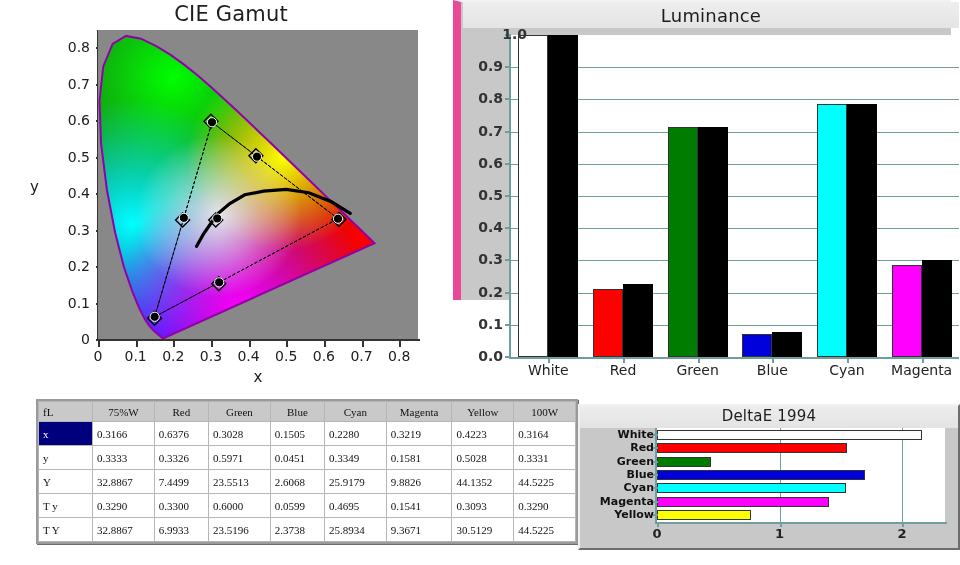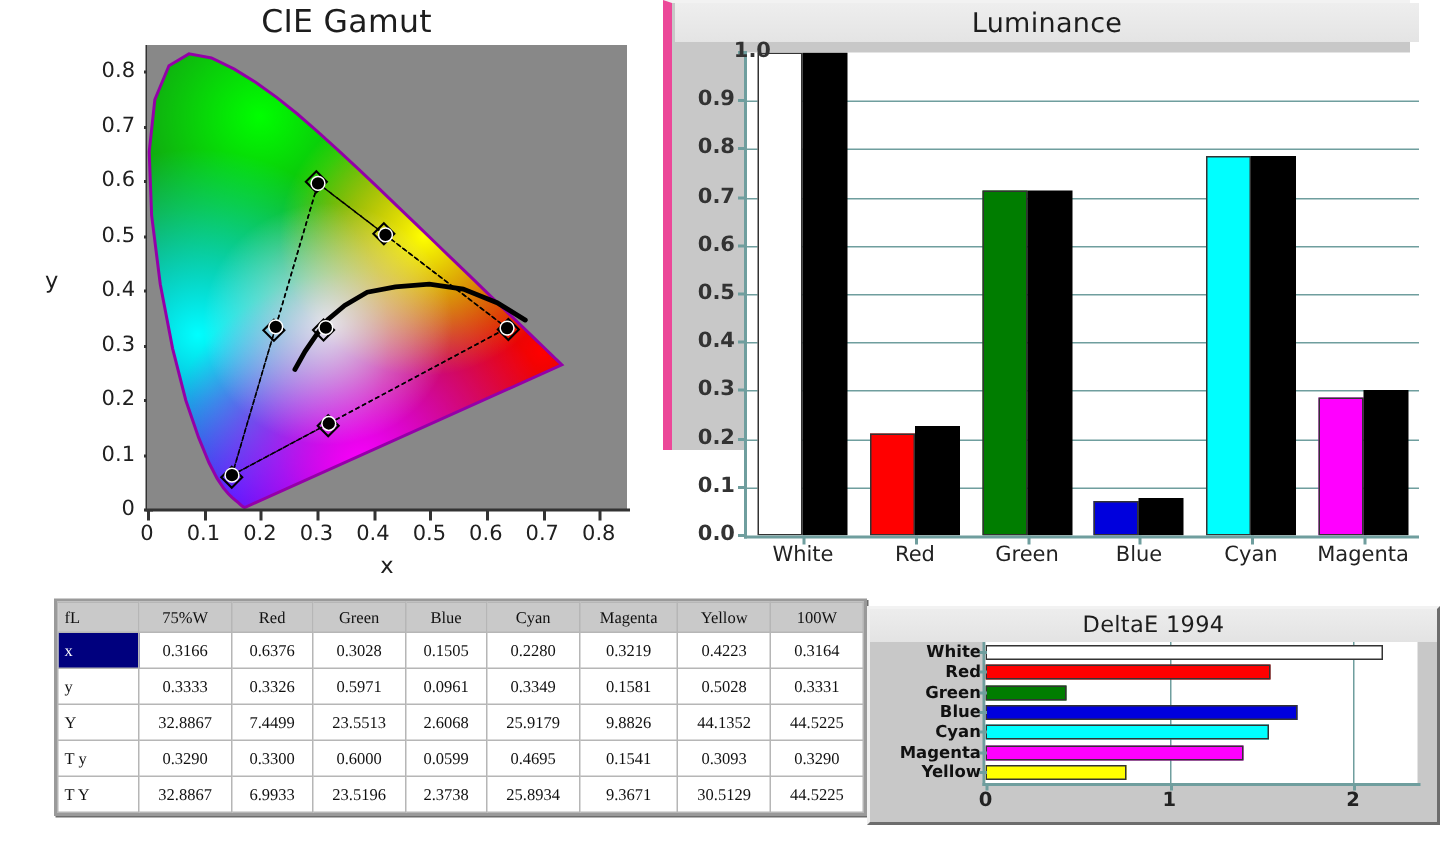--- a/index.html
+++ b/index.html
@@ -43,22 +43,22 @@
   #cie-xaxis-name{
     position:absolute;left:98px;top:368px;width:320px;text-align:center;
     font-size:15px;color:#1d1d1d;font-family:"DejaVu Sans",sans-serif;
   }
   #cie-yaxis-name{
     position:absolute;left:30px;top:178px;font-size:15px;color:#1d1d1d;
     font-family:"DejaVu Sans",sans-serif;
   }
 
   
-  #lum-panel{left:442px;top:0;width:498px;height:300px;background:#c8c8c8;
-             border-top:2px solid #f2f2f2;border-left:6px solid #ec4899;}
+  #lum-panel{left:453px;top:0;width:498px;height:300px;background:#c8c8c8;
+             border-top:2px solid #f2f2f2;border-left:8px solid #ec4899;}
   #lum-titlebar{position:absolute;left:2px;top:0;width:496px;height:26px;
                 background:linear-gradient(#eeeeee,#e4e4e4);}
   #lum-title{position:absolute;left:0;top:3px;width:496px;font-size:18px;}
   #lum-plot{
     position:absolute;left:50px;top:33px;width:448px;height:322px;
     background:#ffffff;overflow:hidden;
   }
   .lum-grid{position:absolute;left:0;width:100%;height:1px;background:#6f9e9e;}
   .lum-ylab{
     position:absolute;left:0;width:42px;text-align:right;
@@ -87,21 +87,21 @@
   table.grid{border-collapse:collapse;width:100%;height:100%;
              font-family:"Liberation Serif", serif;}
   table.grid td,table.grid th{
     border:1px solid #b6b6b6;font-size:11px;color:#111;padding:0 4px;
     height:20px;box-sizing:border-box;font-weight:normal;
   }
   table.grid thead th{background:#c9c9c9;text-align:center;font-size:11px;}
   table.grid thead th.first{text-align:left;}
   table.grid td.rowhead{background:#ffffff;text-align:left;width:54px;}
   table.grid td.rowhead.sel{background:#00007e;color:#ffffff;}
-  table.grid td.val{text-align:center;}
+  table.grid td.val{text-align:left;}
 
   
   #de-panel{
     left:578px;top:404px;width:382px;height:146px;background:#c8c8c8;
     border-top:2px solid #f2f2f2;border-left:2px solid #f0f0f0;
     border-right:2px solid #6d6d6d;border-bottom:2px solid #6d6d6d;
   }
   #de-titlebar{position:absolute;left:0;top:0;width:378px;height:22px;
                background:linear-gradient(#ededed,#e3e3e3);}
   #de-title{position:absolute;left:0;top:1px;width:378px;font-size:15px;}
@@ -353,21 +353,21 @@
             <td class="val">0.2280</td>
             <td class="val">0.3219</td>
             <td class="val">0.4223</td>
             <td class="val">0.3164</td>
           </tr>
           <tr>
             <td class="rowhead">y</td>
             <td class="val">0.3333</td>
             <td class="val">0.3326</td>
             <td class="val">0.5971</td>
-            <td class="val">0.0961</td>
+            <td class="val">0.0451</td>
             <td class="val">0.3349</td>
             <td class="val">0.1581</td>
             <td class="val">0.5028</td>
             <td class="val">0.3331</td>
           </tr>
           <tr>
             <td class="rowhead">Y</td>
             <td class="val">32.8867</td>
             <td class="val">7.4499</td>
             <td class="val">23.5513</td>

